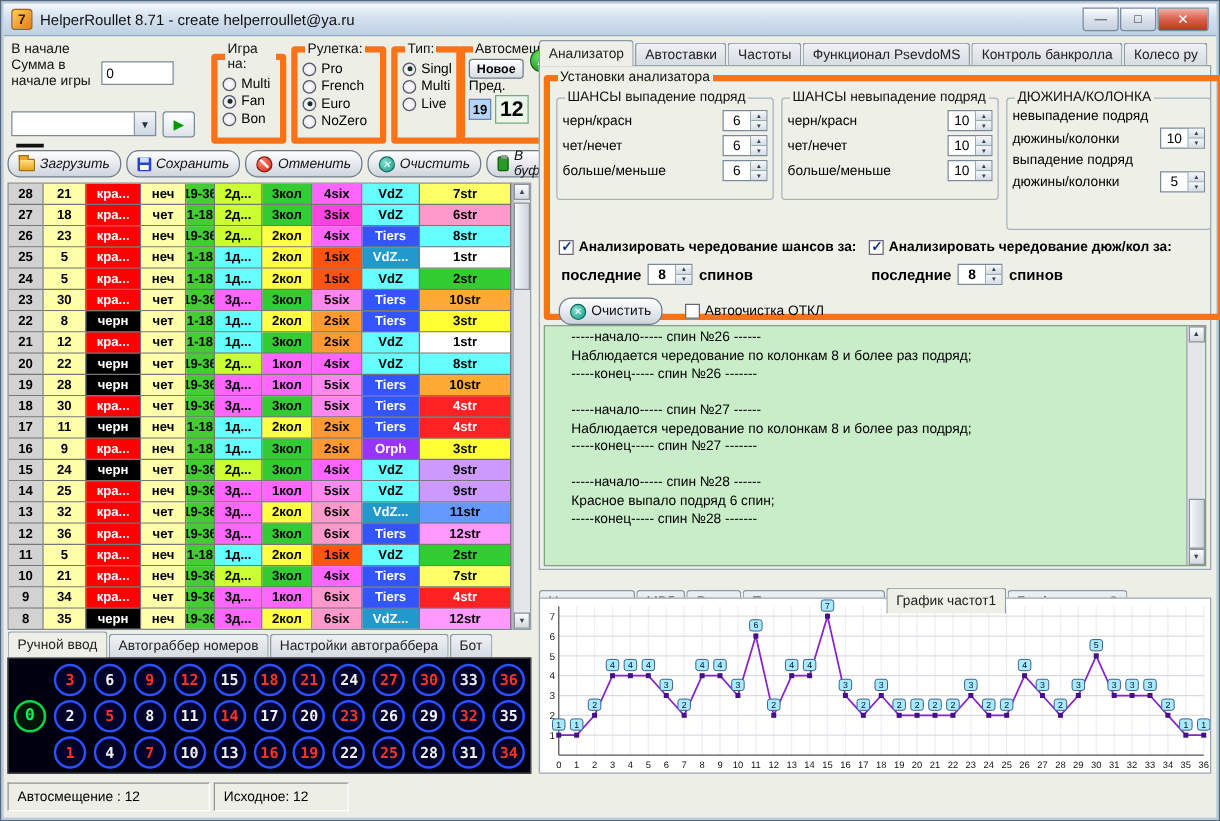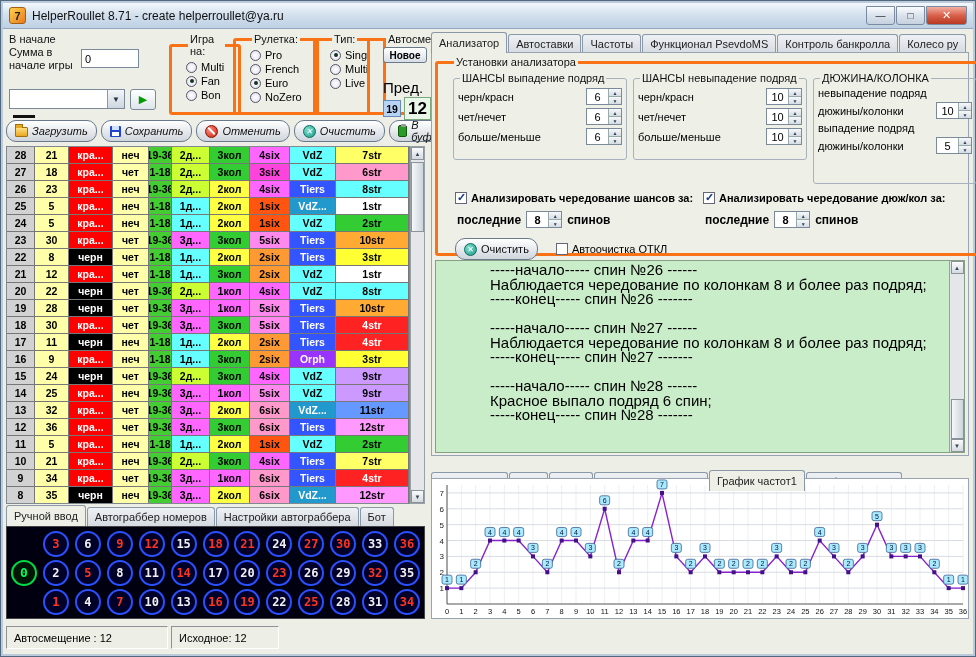--- a/index.html
+++ b/index.html
@@ -7,21 +7,21 @@
 body{font-family:"Liberation Sans",sans-serif;font-size:11px;background:#8fa0b4;position:relative;overflow:hidden;}
 .window{position:absolute;inset:0;background:#edefe7;border:1px solid #52687f;box-shadow:inset 0 0 0 2px #bccbdb;}
 
 .titlebar{position:absolute;left:2px;top:2px;right:2px;height:26px;background:linear-gradient(#f3f8fc,#d4e1ee 45%,#bed0e4);display:flex;align-items:center;padding:0 6px;border-bottom:1px solid #93a7bd;}
 .app-icon{width:17px;height:17px;border-radius:3px;background:linear-gradient(135deg,#ffd24a,#e87820);color:#222;font-weight:bold;font-size:11px;display:flex;align-items:center;justify-content:center;margin-right:6px;border:1px solid #a06010;flex:none;}
 .title-text{font-size:12px;color:#111;white-space:nowrap;}
 .win-btns{margin-left:auto;display:flex;align-items:flex-start;}
 .wbtn{width:29px;height:19px;display:flex;align-items:center;justify-content:center;font-size:10px;border:1px solid #7a8aa0;border-radius:0 0 3px 3px;margin-left:1px;background:linear-gradient(#fbfcfe,#dae2ec 50%,#c6d1df);color:#333;}
 .wbtn.close{background:linear-gradient(#f2b0a4,#d9604a 50%,#b93a22);color:#fff;width:41px;font-size:11px;}
 
-.group{position:absolute;border:3px solid #f97316;border-radius:3px;padding:2px 13px;background:transparent;}
+.group{position:absolute;border:5px solid #f97316;border-radius:3px;padding:2px 3px;background:transparent;}
 .group legend{font-size:11px;padding:0 2px;margin-left:3px;color:#111;}
 
 .start-area{position:absolute;left:8px;top:32px;width:158px;height:54px;}
 .start-area .cap{font-size:11px;color:#111;line-height:13px;}
 .start-input{position:absolute;right:28px;top:16px;width:58px;height:19px;border:1px solid #7a8a9a;background:#fff;font-size:11px;padding:0 3px;font-family:"Liberation Sans",sans-serif;}
 .combo-row{position:absolute;left:8px;top:88px;display:flex;gap:5px;}
 .combo{width:116px;height:20px;border:1px solid #7a8a9a;background:#fff;display:flex;}
 .combo-text{flex:1;}
 .combo-btn{width:17px;background:linear-gradient(#f4f6f8,#cdd6e0);border-left:1px solid #8a9aaa;font-size:8px;display:flex;align-items:center;justify-content:center;color:#234;}
 .play-btn{width:26px;height:21px;border:1px solid #7a8a9a;border-radius:3px;background:linear-gradient(#fff,#dde4ea);color:#009900;font-size:11px;display:flex;align-items:center;justify-content:center;}
@@ -29,21 +29,21 @@
 .g-game{left:168px;top:32px;width:60px;height:82px;}
 .g-roul{left:232px;top:32px;width:76px;height:82px;}
 .g-type{left:312px;top:32px;width:52px;height:82px;}
 .g-auto{left:366px;top:32px;width:58px;height:82px;}
 .radio-row{display:flex;align-items:center;margin:2px 1px;cursor:default;}
 .radio{width:11px;height:11px;border-radius:50%;border:1px solid #556;background:radial-gradient(#fff,#dde);display:inline-block;position:relative;margin-right:4px;flex:none;}
 .radio.checked::after{content:'';position:absolute;left:2.5px;top:2.5px;width:4px;height:4px;border-radius:50%;background:#15351a;}
 .radio-label{font-size:11px;}
 .new-btn{width:44px;height:16px;border:1px solid #6a7a8a;border-radius:3px;background:linear-gradient(#fff,#d8dee5);font-weight:bold;font-size:10px;display:flex;align-items:center;justify-content:center;}
 .a-circle{position:absolute;right:-3px;top:-6px;width:19px;height:19px;border-radius:50%;background:radial-gradient(circle at 35% 30%,#66dd66,#118811);border:1px solid #0a5a0a;color:#fff;font-weight:bold;font-size:11px;display:flex;align-items:center;justify-content:center;}
-.prev-lab{font-size:15px;margin:16px 0 1px;}
+.prev-lab{font-size:11px;margin:0 0 1px;}
 .auto-vals{display:flex;align-items:center;gap:3px;}
 .prev-box{width:18px;height:17px;background:#b8d4f4;border:1px solid #6688bb;font-size:10.5px;font-weight:bold;display:flex;align-items:center;justify-content:center;}
 .big-val{width:27px;height:23px;background:#e9f6e9;border:1px solid #7aa87a;font-size:17px;font-weight:bold;display:flex;align-items:center;justify-content:center;}
 
 .toolbar{position:absolute;left:5px;top:119px;width:420px;height:24px;display:flex;gap:4px;font-style:italic;}
 .btn{height:22px;border:1px solid #6a7a8a;border-radius:10px;background:linear-gradient(#ffffff,#e2e6eb 60%,#cfd5dc);display:inline-flex;align-items:center;gap:4px;padding:0 8px;font-size:11px;color:#111;}
 .icon-folder{width:13px;height:10px;background:linear-gradient(#ffe080,#e8a820);border:1px solid #a07010;border-radius:1px;position:relative;margin-top:2px;}
 .icon-folder::before{content:'';position:absolute;left:-1px;top:-4px;width:6px;height:3px;background:#e8a820;border:1px solid #a07010;border-bottom:none;}
 .icon-disk{width:11px;height:11px;background:#2244cc;border-radius:1px;position:relative;}
 .icon-disk::before{content:'';position:absolute;left:2px;top:0;width:7px;height:4px;background:#cfe0ff;}
@@ -94,21 +94,21 @@
 .chk-col2{flex:1;}
 .chk-line{display:flex;align-items:center;font-size:11px;font-weight:bold;}
 .checkbox{width:12px;height:12px;border:1px solid #667;background:#fff;display:inline-block;position:relative;margin-right:4px;flex:none;}
 .checkbox.checked::after{content:'✓';position:absolute;left:1px;top:-2px;font-size:11px;color:#123a8a;font-weight:bold;}
 .last-row{display:flex;align-items:center;gap:5px;margin:7px 0 0 2px;font-size:12px;font-weight:bold;}
 .an-actions{display:flex;align-items:center;gap:18px;margin:10px 4px 0;}
 .clear-btn{border-radius:10px;}
 .chk-plain{display:flex;align-items:center;font-size:11px;}
 
 .output-box{position:absolute;left:3px;top:207px;width:530px;height:193px;background:#c9ecc9;border:1px solid #85a085;display:flex;}
-.out-lines{flex:1;padding:2px 8px;font-size:15px;line-height:14.5px;overflow:hidden;margin-left:46px;}
+.out-lines{flex:1;padding:2px 21px;font-size:11px;line-height:14.5px;overflow:hidden;}
 .vscroll{width:15px;background:#e4e6ea;border-left:1px solid #98a0a8;display:flex;flex-direction:column;align-items:center;}
 
 .chart-box{position:absolute;left:430px;top:477px;width:538px;height:141px;background:#fff;border:1px solid #98a4b2;}
 
 .statusbar{position:absolute;left:3px;right:3px;bottom:5px;height:27px;display:flex;gap:3px;padding:2px;background:#edefe7;}
 .sb-panel{border:1px solid;border-color:#8f9398 #ffffff #ffffff #8f9398;display:flex;align-items:center;padding:0 7px;font-size:11px;background:#edefe7;white-space:nowrap;}
 .sb-left{flex:1;}
 .sb-mid{width:162px;}
 .sb-right{width:108px;}
 </style>

